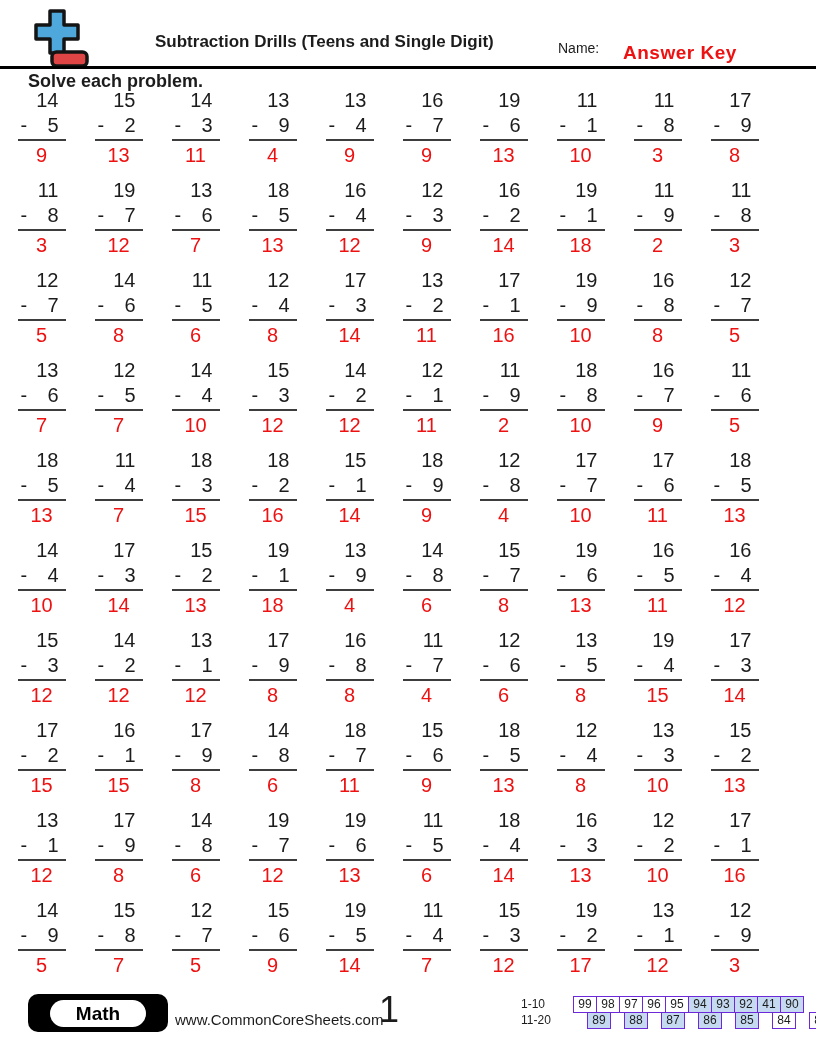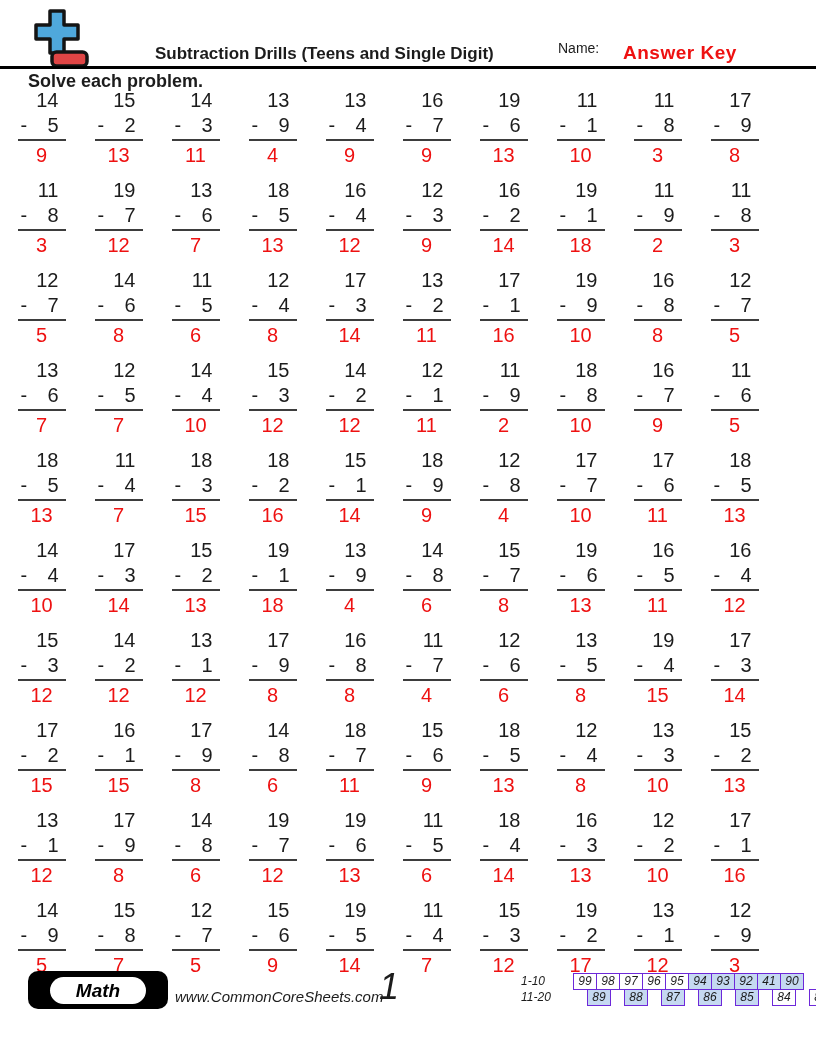--- a/index.html
+++ b/index.html
@@ -4,39 +4,39 @@
 <style>
   html,body { margin:0; padding:0; }
   body {
     width:816px; height:1056px; position:relative; overflow:hidden;
     background:#ffffff; color:#1c1c1c;
     font-family:"Liberation Sans", sans-serif;
     --red:#ee1111; --blue:#c5d9f1;
   }
   
   .logo { position:absolute; left:28px; top:8px; }
-  .title { position:absolute; left:155px; top:44px; font-size:17px; font-weight:bold; white-space:nowrap; }
+  .title { position:absolute; left:155px; top:32px; font-size:17px; font-weight:bold; white-space:nowrap; }
   .name-label { position:absolute; left:558px; top:40px; font-size:14px; }
   .answer-key { position:absolute; left:623px; top:42px; font-size:19px; font-weight:bold; color:var(--red); letter-spacing:.5px; }
   .header-rule { position:absolute; left:0; top:66px; width:816px; height:3px; background:#000; }
   .instruction { position:absolute; left:28px; top:71px; font-size:18px; font-weight:bold; }
   
   .problems {
     position:absolute; left:3px; top:88px; width:770px;
     display:grid; grid-template-columns:repeat(10,1fr); grid-auto-rows:90px;
   }
   .problem { width:48px; justify-self:center; font-size:20px; }
   .minuend { text-align:right; padding-right:7px; line-height:25px; }
   .sub-row {
     display:flex; justify-content:space-between; align-items:baseline;
     line-height:25px; padding:0 7px 1px 3px; border-bottom:2px solid #3d3d3d;
   }
   .answer { text-align:center; color:var(--red); line-height:25px; padding-top:2px; }
   
-  .footer { position:absolute; left:0; top:969px; width:758px; height:46px;font-style:italic; }
+  .footer { position:absolute; left:0; top:992px; width:758px; height:46px; }
   .math-badge {
     position:absolute; left:28px; top:2px; width:140px; height:38px;
     background:#000; border-radius:10px;
     display:flex; align-items:center; justify-content:center;
   }
   .math-pill {
     background:#fff; border-radius:15px; height:27px; line-height:27px;
     padding:0 26px; font-size:19px; font-weight:bold; color:#000;
   }
   .website { position:absolute; left:175px; top:19px; font-size:15px; }

